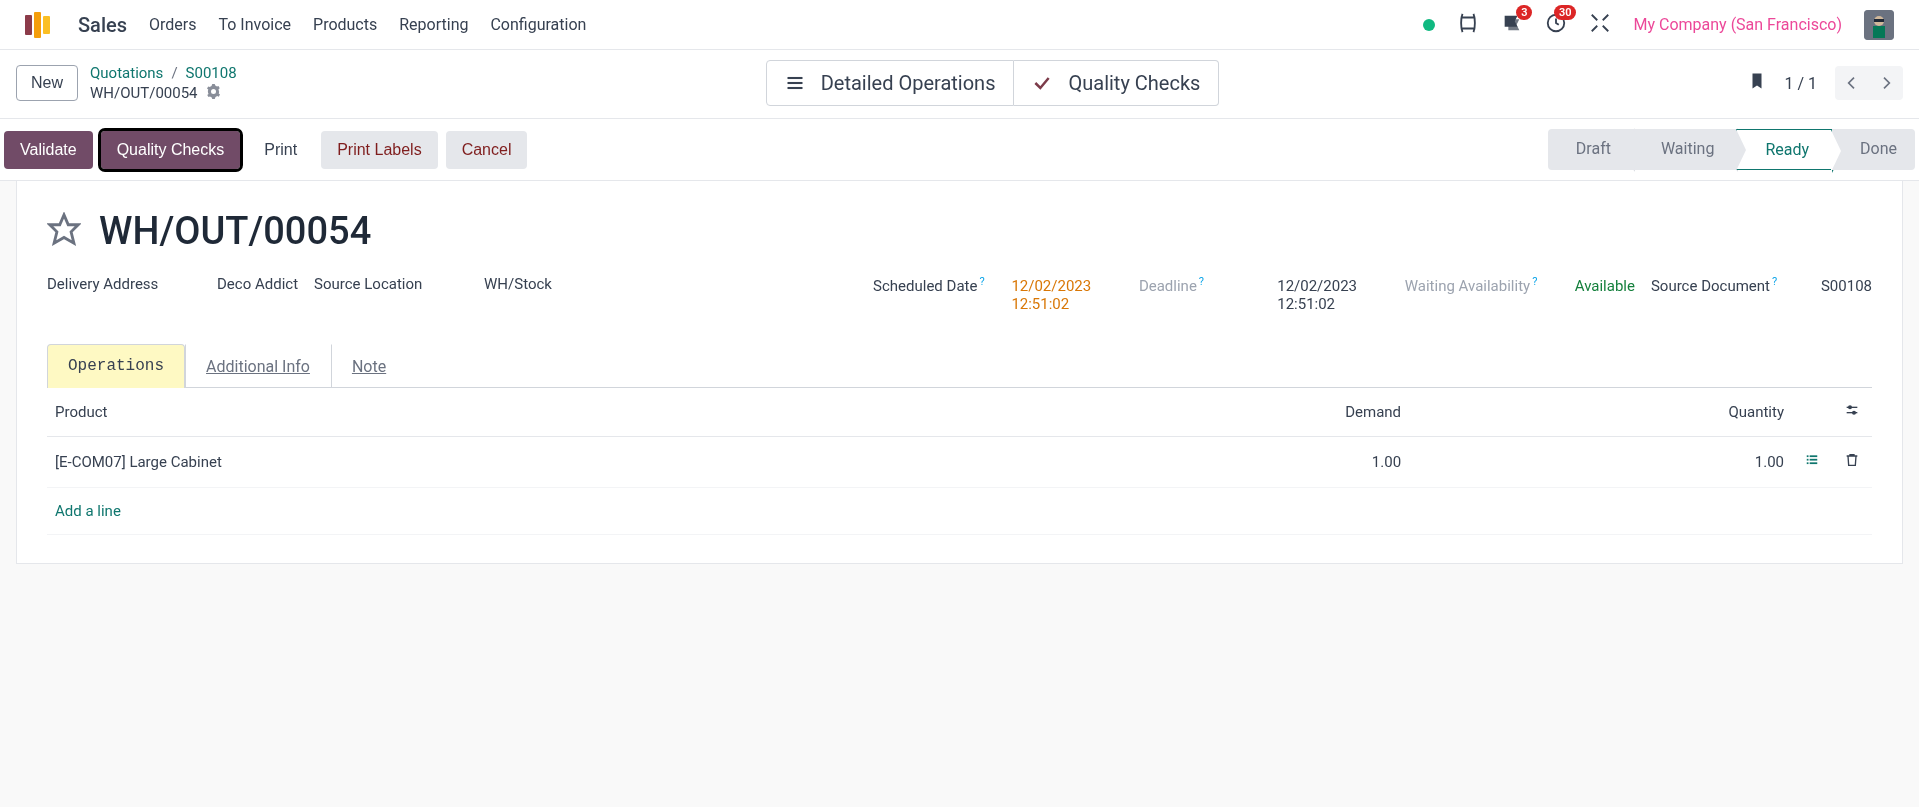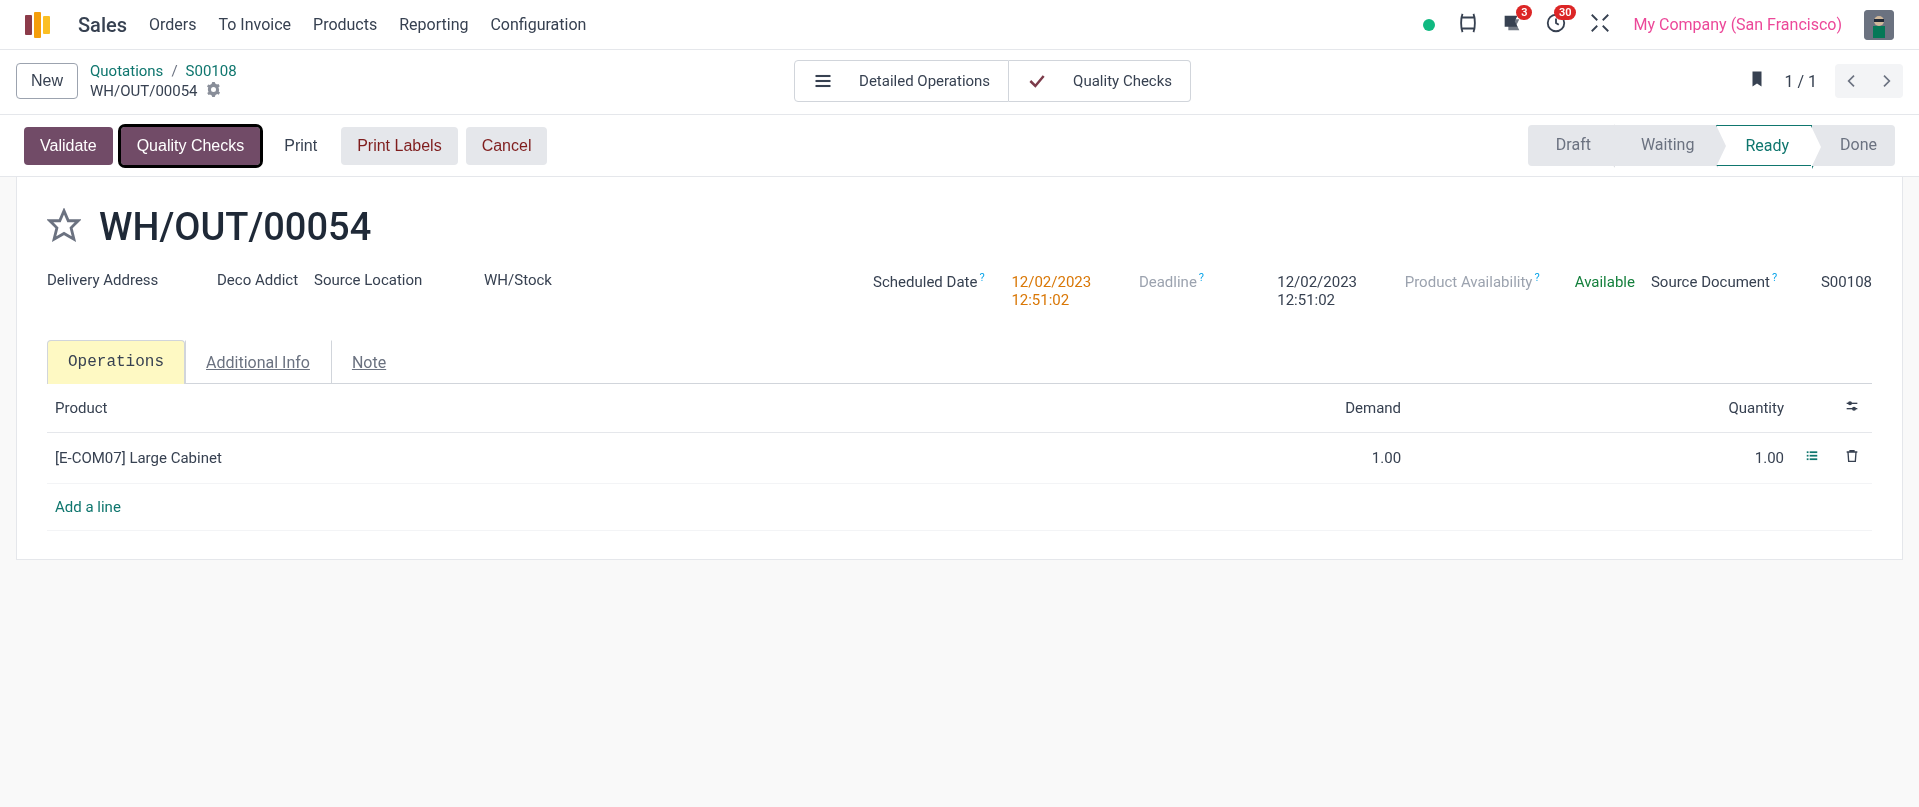--- a/index.html
+++ b/index.html
@@ -60,23 +60,23 @@
   }
   .breadcrumb { display:flex; flex-direction:column; gap:2px; }
   .breadcrumb-top { display:flex; align-items:center; gap:8px; font-size:15px; }
   .breadcrumb-top a { color:#0f766e; text-decoration:none; cursor:pointer; }
   .breadcrumb-top .sep { color:#6b7280; }
   .breadcrumb-bottom { display:flex; align-items:center; gap:8px; font-size:15px; color:#374151; }
   .gear-mini svg { width:15px; height:15px; color:#6b7280; }
 
   .cp-center { flex:1; display:flex; justify-content:center; gap:0; }
   .stat-btn {
-    display:flex; align-items:center; gap:26px;
+    display:flex; align-items:center; gap:16px;
     border:1px solid #d1d5db; background:#fff; padding:10px 18px;
-    font-size:15px; color:#374151; cursor:pointer;
+    font-size:20px; color:#374151; cursor:pointer;
   }
   .stat-btn:first-child { border-radius:4px 0 0 4px; }
   .stat-btn:last-child { border-radius:0 4px 4px 0; border-left:none; }
   .stat-btn svg { width:20px; height:20px; }
   .stat-btn .check { color:#7c3b4a; }
 
   .cp-right { display:flex; align-items:center; gap:18px; }
   .bookmark svg { width:18px; height:22px; color:#374151; }
   .pager-text { font-size:16px; color:#374151; }
   .pager-arrows { display:flex; gap:0; }
@@ -84,21 +84,21 @@
     width:34px; height:34px; background:#f3f4f6; display:flex; align-items:center; justify-content:center;
     color:#6b7280; cursor:pointer;
   }
   .pager-arrow:first-child { border-radius:4px 0 0 4px; }
   .pager-arrow:last-child { border-radius:0 4px 4px 0; }
   .pager-arrow svg { width:16px; height:16px; }
 
   
   .action-bar {
     display:flex; align-items:center;
-    padding:10px 24px;
+    padding:10px 4px;
     background:#fff;
     border-bottom:1px solid #e5e7eb;
     gap:8px;
   }
   .btn {
     border:none; padding:10px 16px; font-size:16px; border-radius:4px; cursor:pointer;
   }
   .btn-primary { background:#714b67; color:#fff; }
   .btn-primary.highlighted { outline:3px solid #000; outline-offset:0; }
   .btn-secondary { background:#e5e7eb; color:#7f1d1d; }
@@ -322,21 +322,21 @@
       <div class="field-col">
         <div class="field-row">
           <span class="field-label"><span>Scheduled Date</span><span class="help-q">?</span></span>
           <span class="field-value scheduled">12/02/2023 12:51:02</span>
         </div>
         <div class="field-row">
           <span class="field-label muted"><span>Deadline</span><span class="help-q">?</span></span>
           <span class="field-value">12/02/2023 12:51:02</span>
         </div>
         <div class="field-row">
-          <span class="field-label muted"><span>Product Availability</span><span class="help-q">?</span></span>
+          <span class="field-label muted"><span>Waiting Availability</span><span class="help-q">?</span></span>
           <span class="field-value available">Available</span>
         </div>
         <div class="field-row">
           <span class="field-label"><span>Source Document</span><span class="help-q">?</span></span>
           <span class="field-value">S00108</span>
         </div>
       </div>
     </div>
 
     <div class="tabs">

